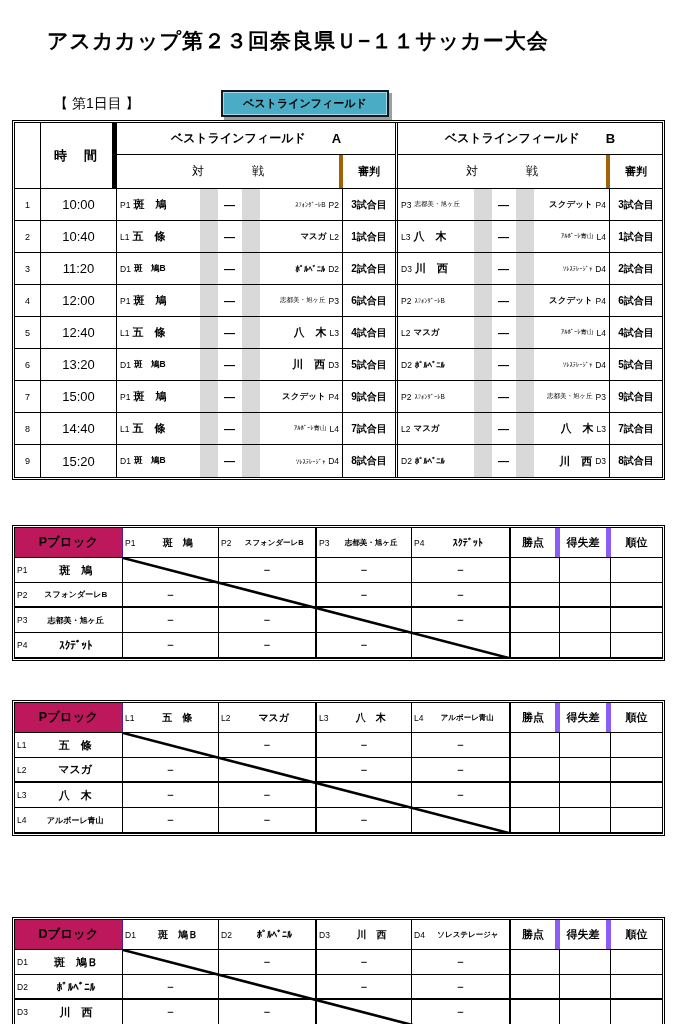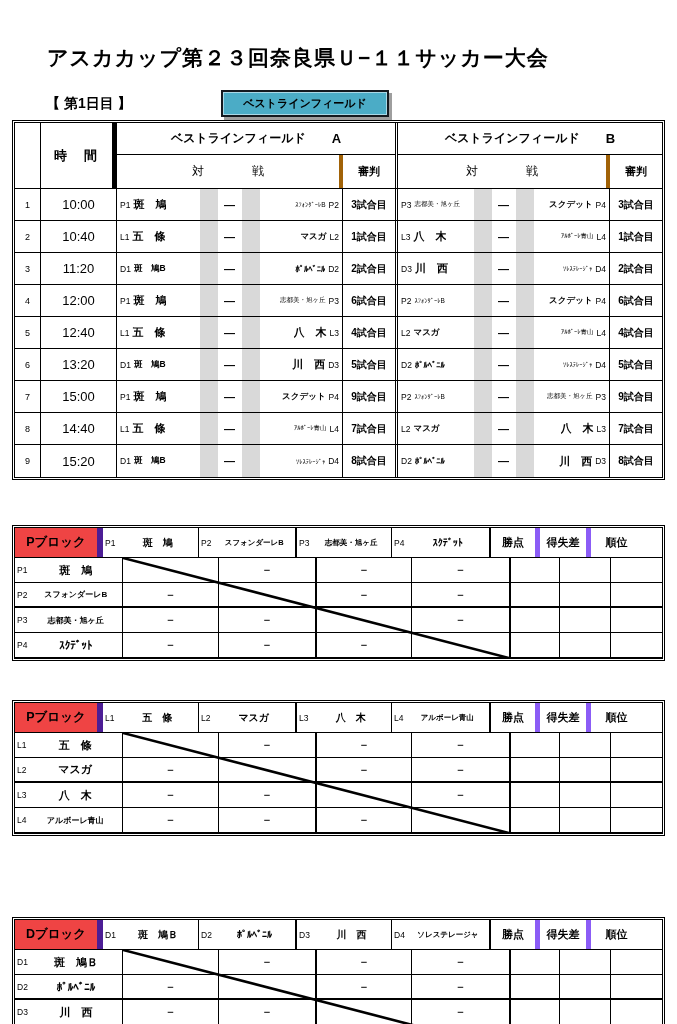--- a/index.html
+++ b/index.html
@@ -1,20 +1,20 @@
 <!DOCTYPE html>
 <html><head>
 <meta charset="utf-8">
 <style>
   html,body{margin:0;padding:0;background:#fff;}
   .page{position:relative;width:677px;height:1024px;background:#ffffff;overflow:hidden;
         font-family:"Liberation Sans","DejaVu Sans",sans-serif;color:#000;}
   
-  .doc-title{position:absolute;left:47px;top:44px;font-size:21px;font-weight:bold;letter-spacing:1px;white-space:nowrap;}
-  .day-label{position:absolute;left:46px;top:95px;font-size:14px;font-weight:bold;white-space:nowrap;}
+  .doc-title{position:absolute;left:47px;top:27px;font-size:21px;font-weight:bold;letter-spacing:1px;white-space:nowrap;}
+  .day-label{position:absolute;left:54px;top:95px;font-size:14px;font-weight:normal;white-space:nowrap;}
   .field-btn{position:absolute;left:221px;top:90px;width:168px;height:27px;box-sizing:border-box;
              background:#4BACC6;border:2px solid #14191f;
              box-shadow:3px 3px 0 #9e9e9e, inset 0 0 0 1px rgba(220,240,248,.65);
              display:flex;align-items:center;justify-content:center;
              font-size:11px;font-weight:bold;color:#000;cursor:default;}
   
   .sched{position:absolute;left:14px;top:122px;width:649px;height:356px;box-sizing:border-box;
          border:1px solid #000;outline:1px solid #000;outline-offset:1px;background:#fff;}
   .sched *{box-sizing:border-box;}
   .sched-head{display:flex;height:66px;border-bottom:1px solid #000;}
@@ -48,21 +48,21 @@
   .vsdash{width:24px;text-align:center;font-weight:bold;font-size:11px;flex:0 0 auto;}
   .c-ref{width:52px;display:flex;align-items:center;justify-content:center;font-size:10px;font-weight:bold;}
   
   .block{position:absolute;left:14px;width:649px;height:132px;box-sizing:border-box;
          border:1px solid #000;outline:1px solid #000;outline-offset:1px;background:#fff;}
   .block *{box-sizing:border-box;}
   .bhead{display:flex;height:30px;border-bottom:1px solid #000;}
   .brow{display:flex;height:25px;border-bottom:1px solid #000;}
   .brow.mid{border-bottom-width:2px;}
   .brow:last-child{border-bottom:none;}
-  .blabel{width:88px;border-right:6px solid #4c1d95;background:#ef4444;
+  .blabel{width:108px;border-right:1px solid #4c1d95;background:#be185d;
           display:flex;align-items:center;justify-content:center;font-size:12.5px;font-weight:bold;}
   .bopp,.bcell{width:96px;border-right:1px solid #000;display:flex;align-items:center;}
   .bopp.c2,.bcell.c2{width:97px;border-left:2px solid #000;}
   .bopp.c3,.bcell.c3{width:97px;}
   .no-r{border-right:none !important;}
   .thick-l{border-left:2px solid #000;}
   .bopp{gap:2px;padding-left:2px;}
   .bcode{font-size:8.5px;white-space:nowrap;flex:0 0 auto;}
   .bname{flex:1;text-align:center;white-space:nowrap;overflow:hidden;}
   .bn-short{font-size:10px;font-weight:bold;}

